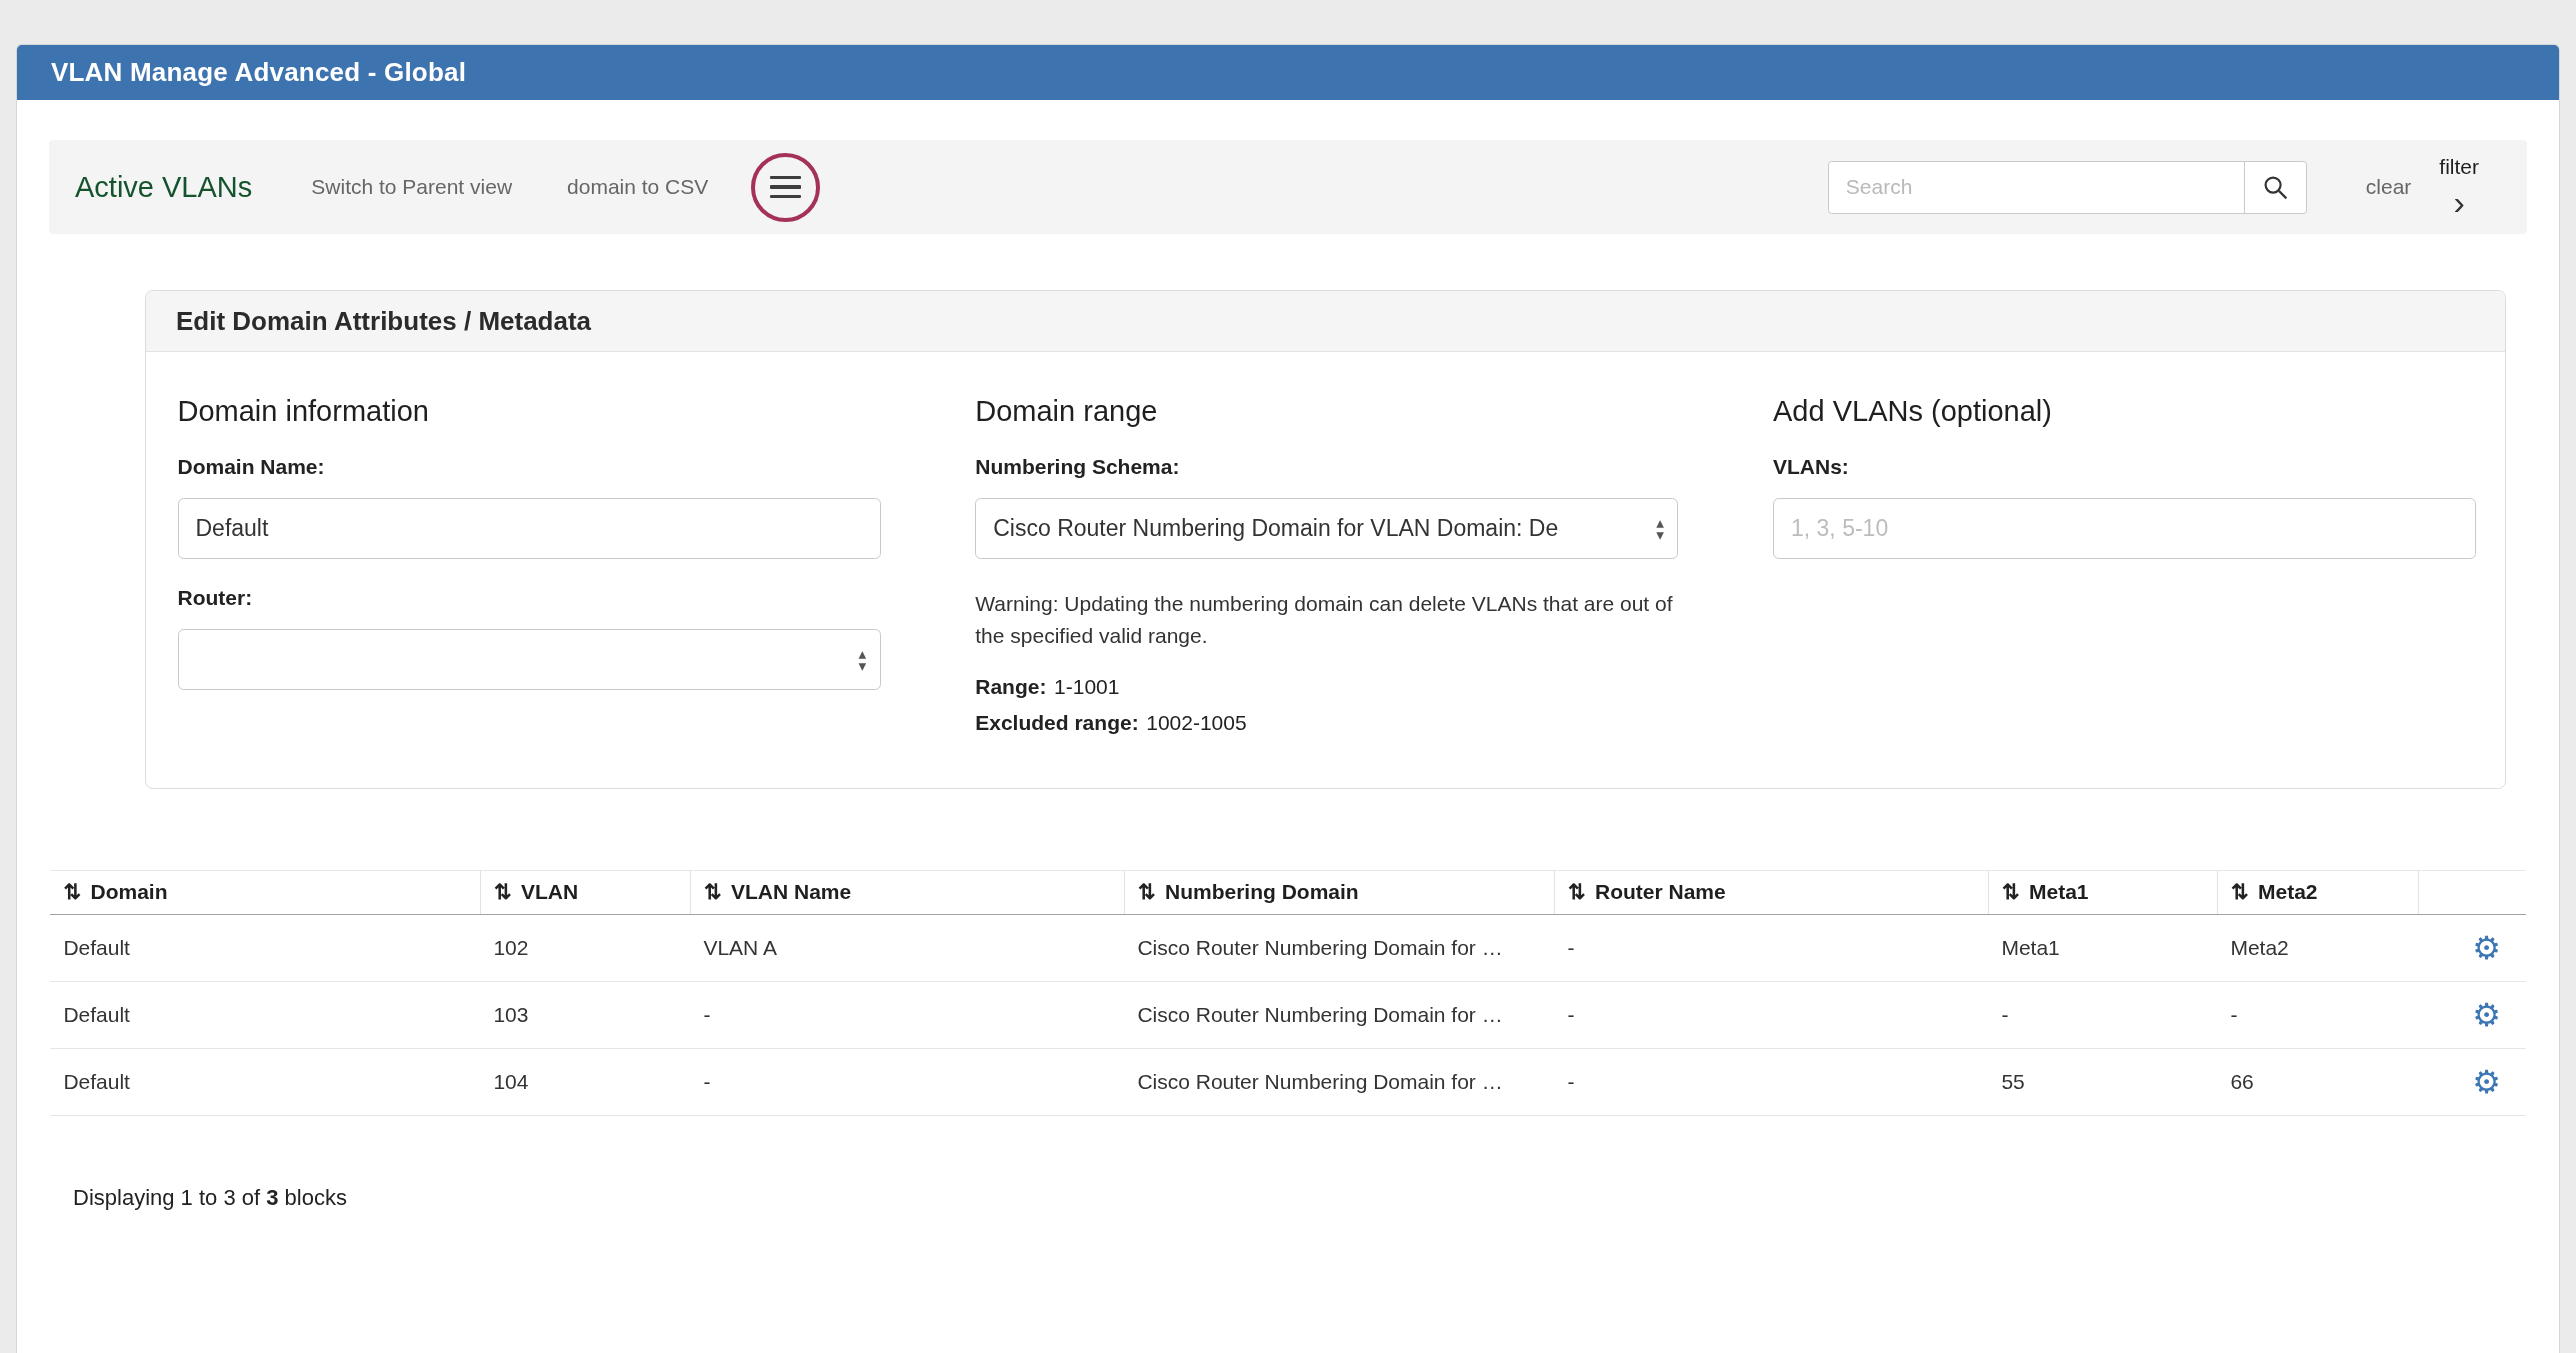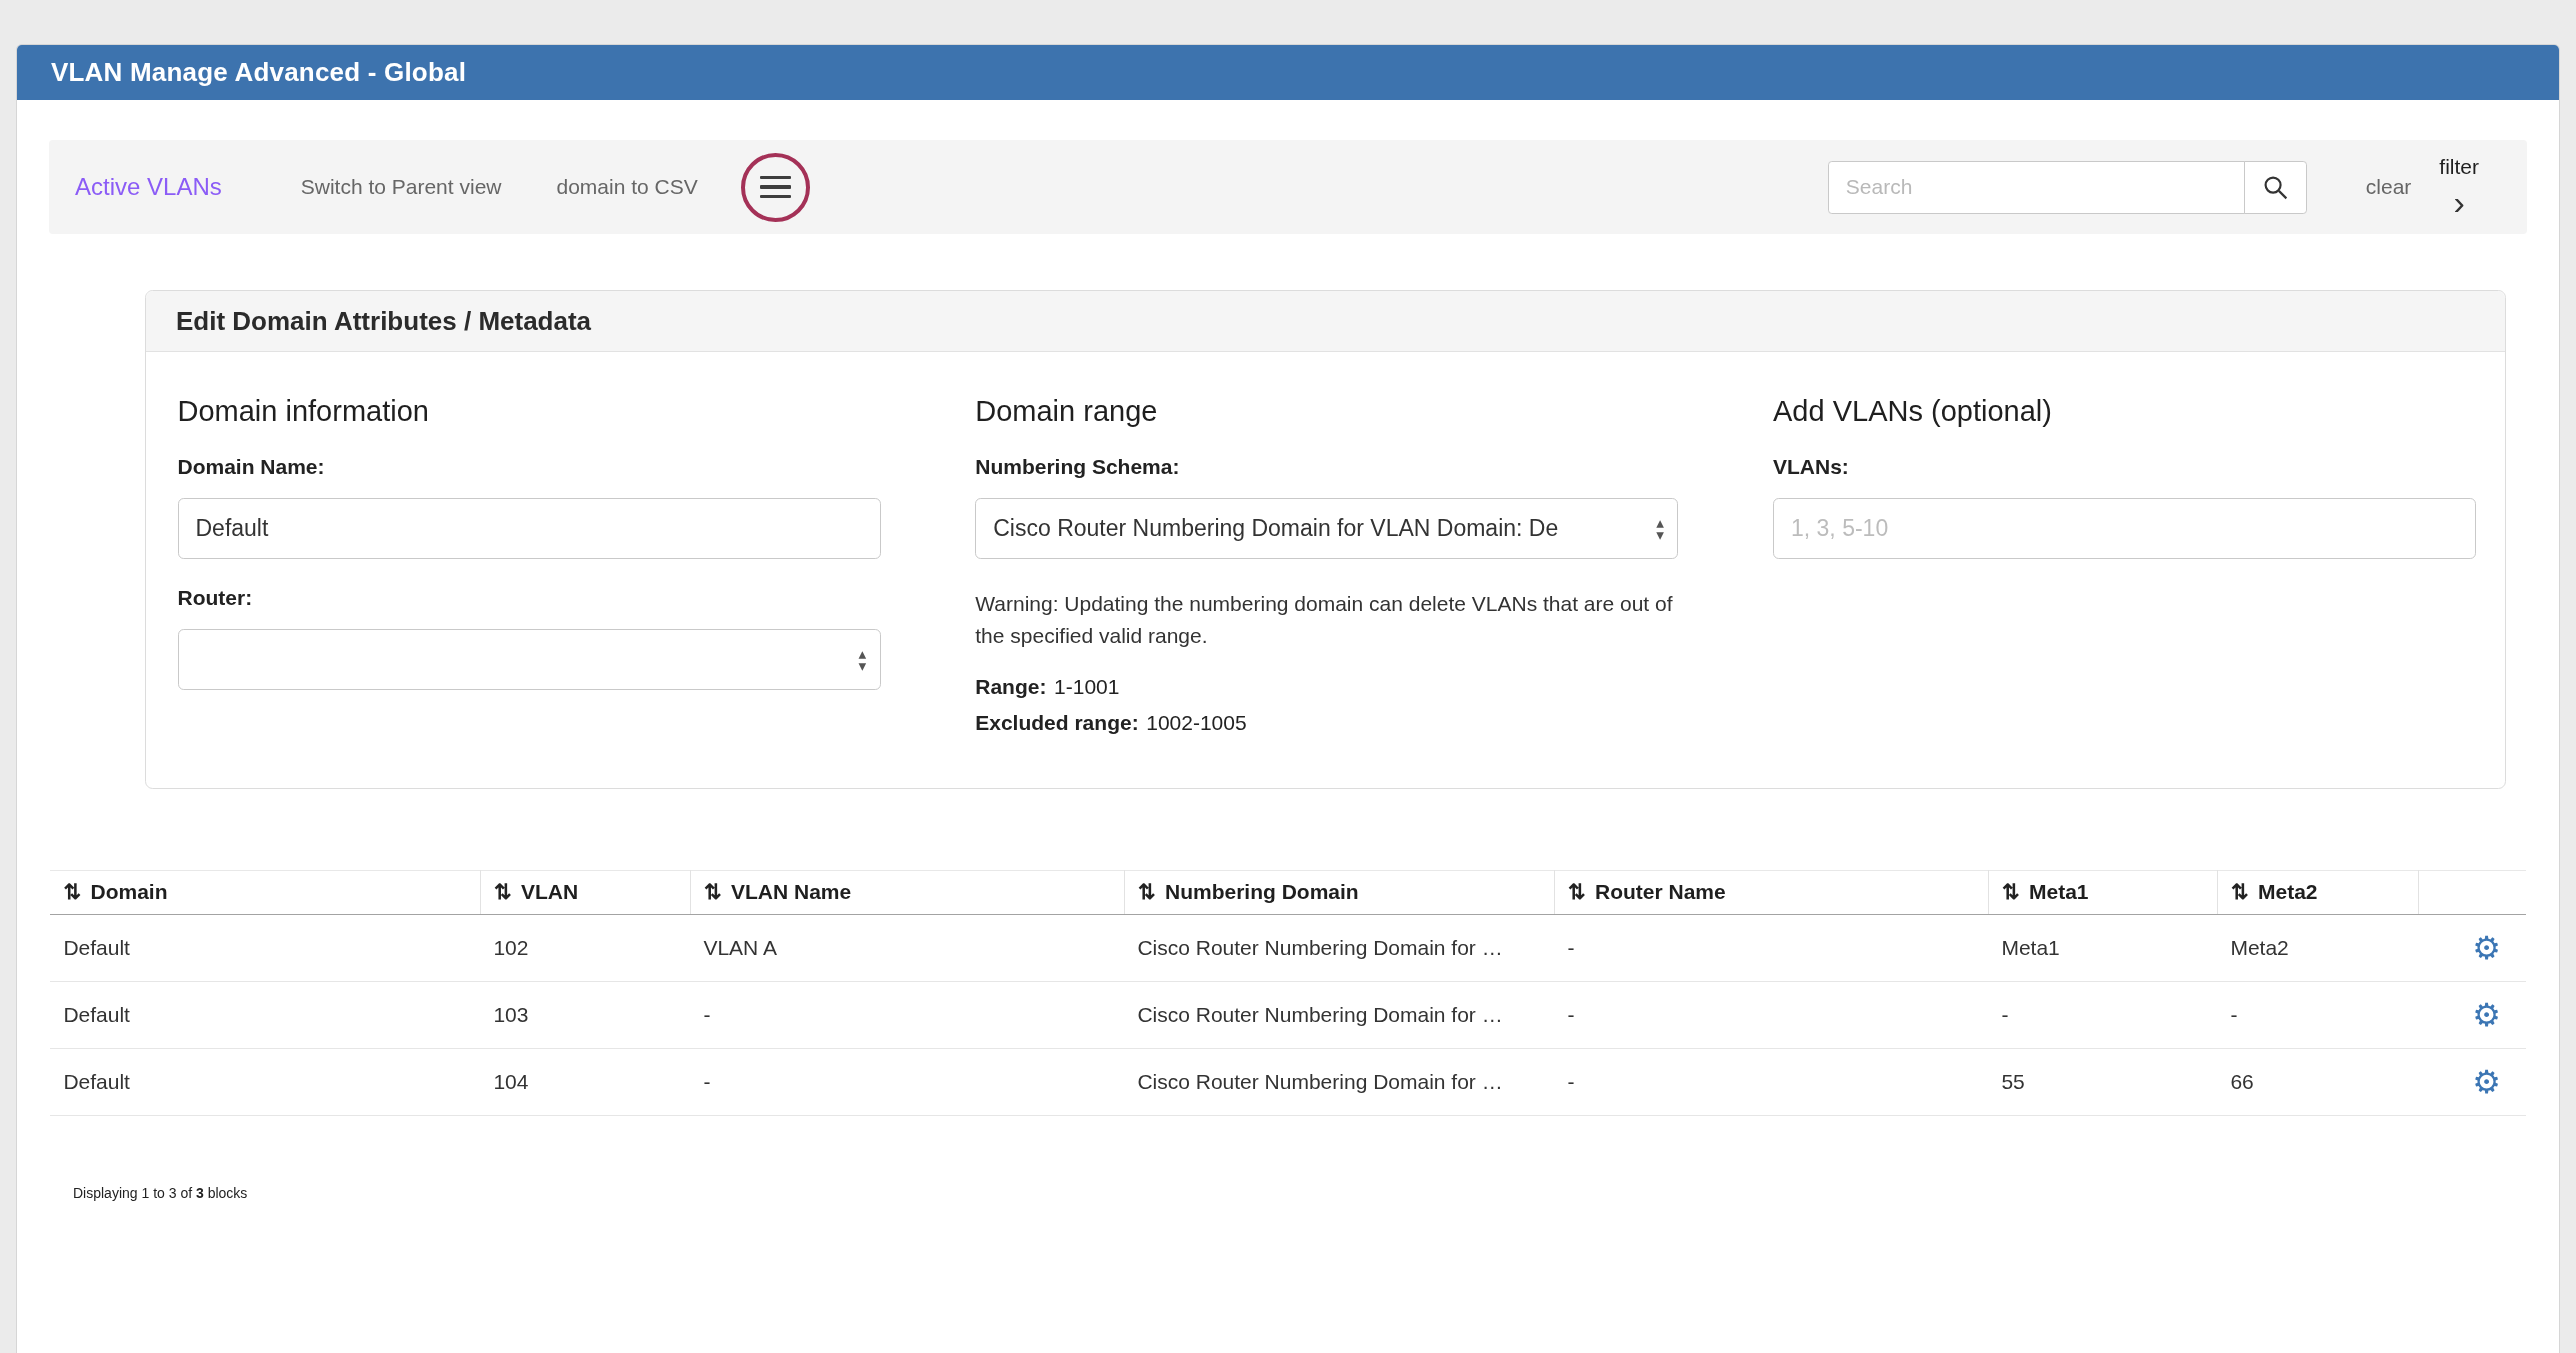--- a/index.html
+++ b/index.html
@@ -22,21 +22,21 @@
     height: 55px; background: #3d73ae; color: #ffffff;
     display: flex; align-items: center; padding: 3px 34px;
     font-size: 26px; font-weight: bold; letter-spacing: 0.2px;
   }
   
   .toolbar {
     margin: 40px 32px 0; height: 94px; background: #f4f4f4;
     border-radius: 3.8px; display: flex; align-items: center;
     padding: 0 48px 0 26px;
   }
-  .toolbar-title { font-size: 24px; color: #8b5cf6; margin-right: 79px; white-space: nowrap; }
+  .toolbar-title { font-size: 29px; color: #14532d; margin-right: 59px; white-space: nowrap; }
   .toolbar-link { font-size: 21px; color: #666; margin-right: 55px; cursor: pointer; white-space: nowrap; text-decoration: none; }
   .menu-circle {
     width: 69px; height: 69px; border: 4.8px solid #a43157; border-radius: 50%;
     display: flex; flex-direction: column; align-items: center; justify-content: center;
     gap: 5.7px; cursor: pointer; background: #fff0; flex: 0 0 auto;
   }
   .menu-circle .bar { width: 31px; height: 3.8px; background: #3d3d3d; border-radius: 1px; }
   .search-group { margin-left: auto; display: flex; align-items: center; }
   .search-input {
     width: 417px; height: 53px; border: 1px solid #c9c9c9; border-radius: 3.8px 0 0 3.8px;
@@ -110,21 +110,21 @@
   thead th:last-child { border-right: none; }
   thead th .sort { font-weight: bold; color: #222; margin-right: 9.5px; font-size: 21px; cursor: pointer; }
   thead th .col-label { font-weight: bold; cursor: pointer; }
   tbody td {
     height: 67px; border-bottom: 1px solid #e6e6e6;
     font-size: 21px; color: #333; padding: 0 9.5px 0 13.4px;
     white-space: nowrap; overflow: hidden;
   }
   td.gear-cell { text-align: right; padding-right: 25px; }
   .gear { color: #3c76b4; font-size: 32px; cursor: pointer; line-height: 1; }
-  .table-footer { margin: 69px 0 0 23px; font-size: 14px; color: #222; padding-bottom: 38px; }
+  .table-footer { margin: 69px 0 0 23px; font-size: 22px; color: #222; padding-bottom: 38px; }
   .table-footer b { font-weight: bold; }
 </style>
 </head>
 <body>
 
 <div class="card">
 
   <div class="app-header">
     <span>VLAN Manage Advanced - Global</span>
   </div>

